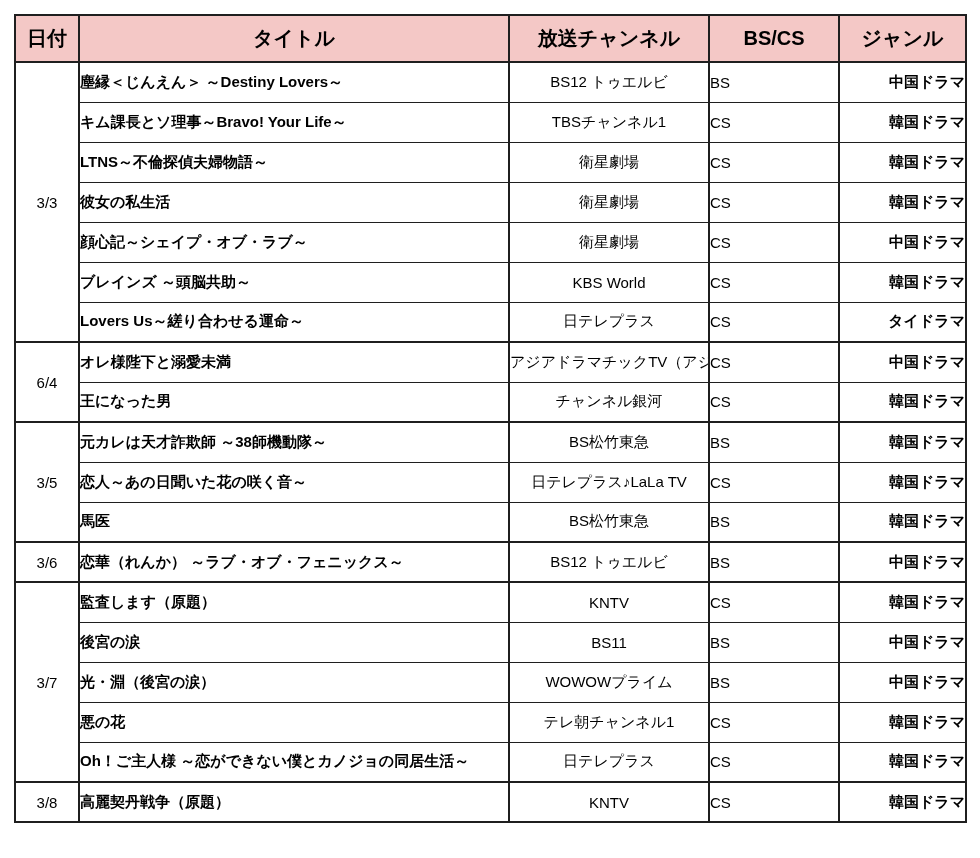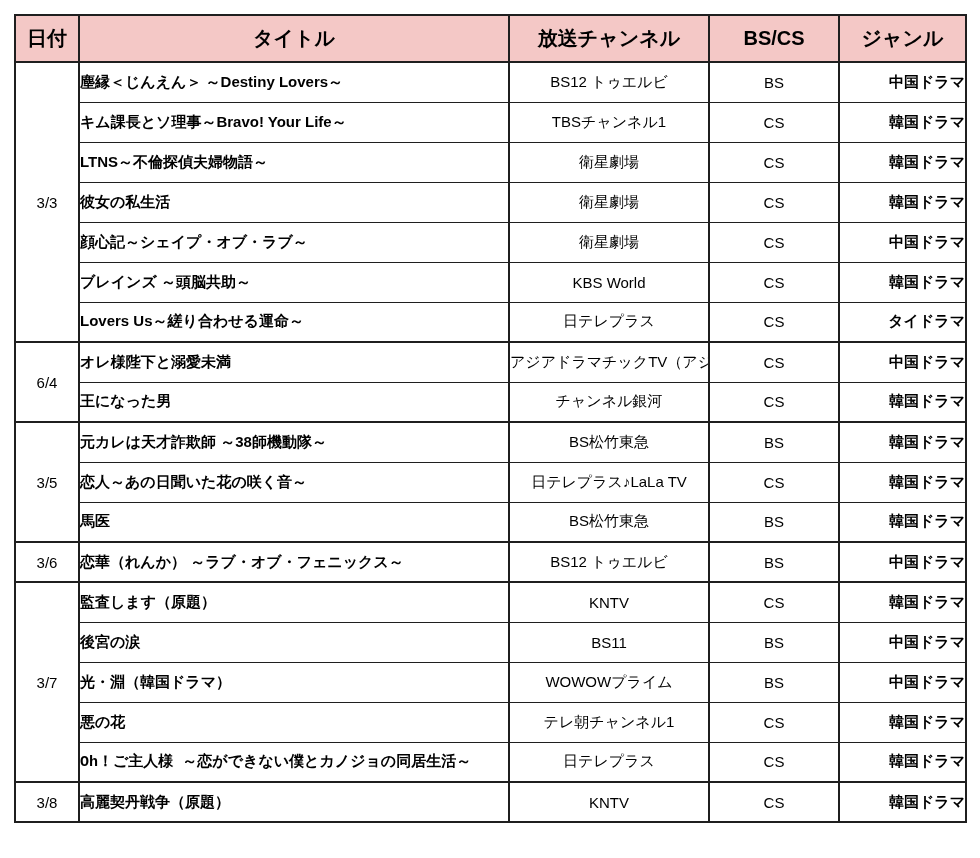--- a/index.html
+++ b/index.html
@@ -40,24 +40,24 @@
     border-top-width: 2px;
     border-bottom-width: 2px;
   }
   .sched tbody td { height: 40px; font-size: 15px; }
   .sched tbody tr.grp td { border-top-width: 2px; }
   .sched tbody tr:last-child td { border-bottom-width: 2px; }
 
   .c-date  { text-align: center; font-weight: normal; font-size: 14px; border-radius: 16px; }
   .c-title { text-align: left; padding-left: 12px; font-weight: bold; }
   .c-channel { text-align: center; font-weight: normal; font-size: 14px; }
-  .c-bscs  { text-align: center; font-weight: normal; font-size: 15px; margin-left: 31px; }
+  .c-bscs  { text-align: left; font-weight: normal; font-size: 15px; margin-left: 31px; }
   .c-genre { text-align: right; font-weight: bold; font-size: 14px; }
   .sm { font-size: 11px; }
-  .sm-title { font-size: 13px; font-family: Liberation Mono, monospace; }
+  .sm-title { font-size: 13px; }
 </style>
 </head>
 <body>
 
 <div class="page">
   <table class="sched">
     <colgroup>
       <col style="width:64px">
       <col style="width:430px">
       <col style="width:200px">
@@ -163,21 +163,21 @@
         <td class="c-bscs">CS</td>
         <td class="c-genre">韓国ドラマ</td>
       </tr>
       <tr>
         <td class="c-title">後宮の涙</td>
         <td class="c-channel">BS11</td>
         <td class="c-bscs">BS</td>
         <td class="c-genre">中国ドラマ</td>
       </tr>
       <tr>
-        <td class="c-title">光・淵（韓国ドラマ）</td>
+        <td class="c-title">光・淵（後宮の涙）</td>
         <td class="c-channel">WOWOWプライム</td>
         <td class="c-bscs">BS</td>
         <td class="c-genre">中国ドラマ</td>
       </tr>
       <tr>
         <td class="c-title">悪の花</td>
         <td class="c-channel">テレ朝チャンネル1</td>
         <td class="c-bscs">CS</td>
         <td class="c-genre">韓国ドラマ</td>
       </tr>

